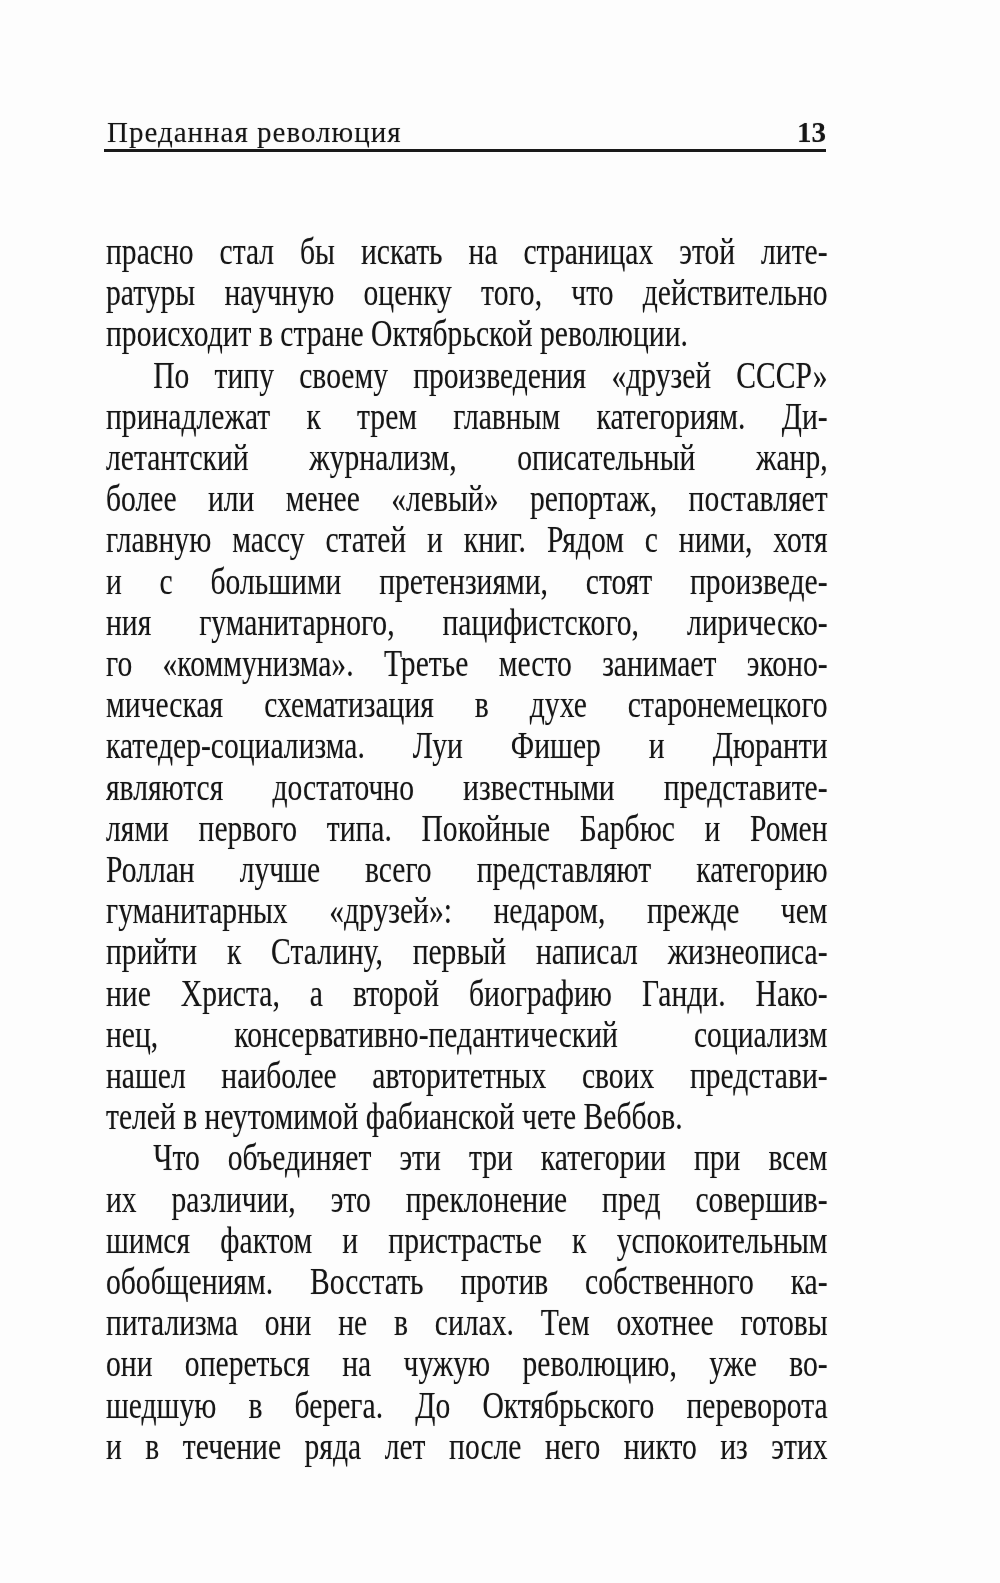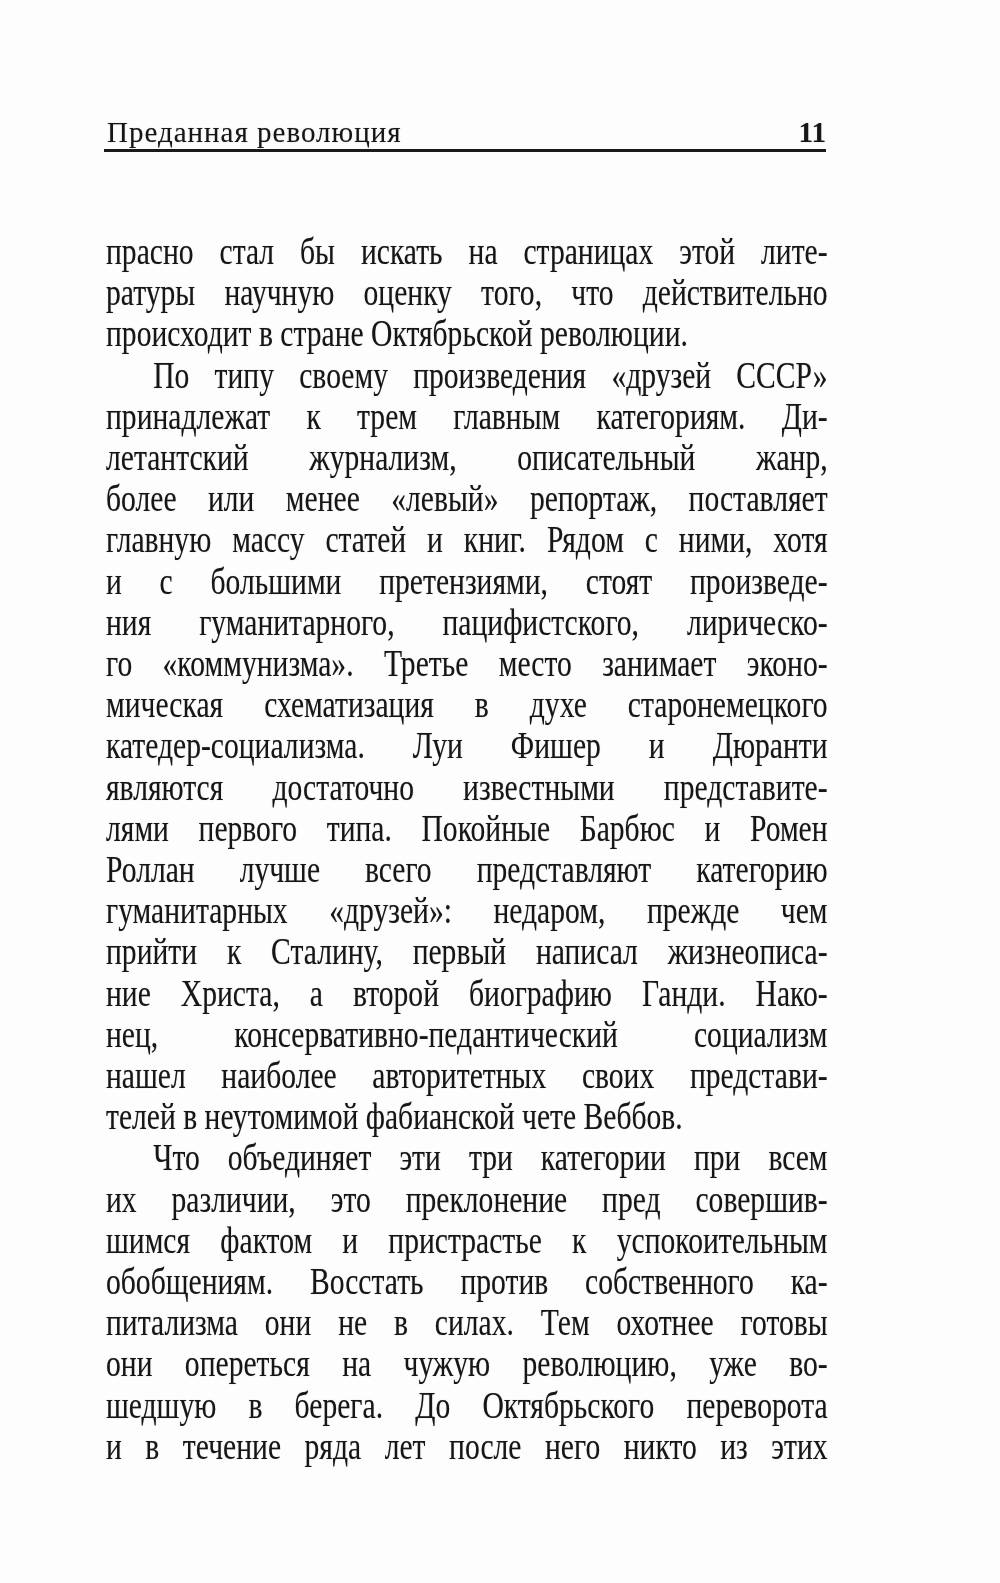--- a/index.html
+++ b/index.html
@@ -75,21 +75,21 @@
     text-indent: 59px;
   }
 </style>
 </head>
 <body>
 
 <div class="page">
 
   <div class="header">
     <span class="title">Преданная революция</span>
-    <span class="pagenum">11</span>
+    <span class="pagenum">13</span>
   </div>
 
   <div class="rule"></div>
 
   <div class="body-col">
     <div class="scale" id="text-block">
         <div class="line">прасно стал бы искать на страницах этой лите-</div>
         <div class="line">ратуры научную оценку того, что действительно</div>
         <div class="line para-end">происходит в стране Октябрьской революции.</div>
         <div class="line indent">По типу своему произведения «друзей СССР»</div>

